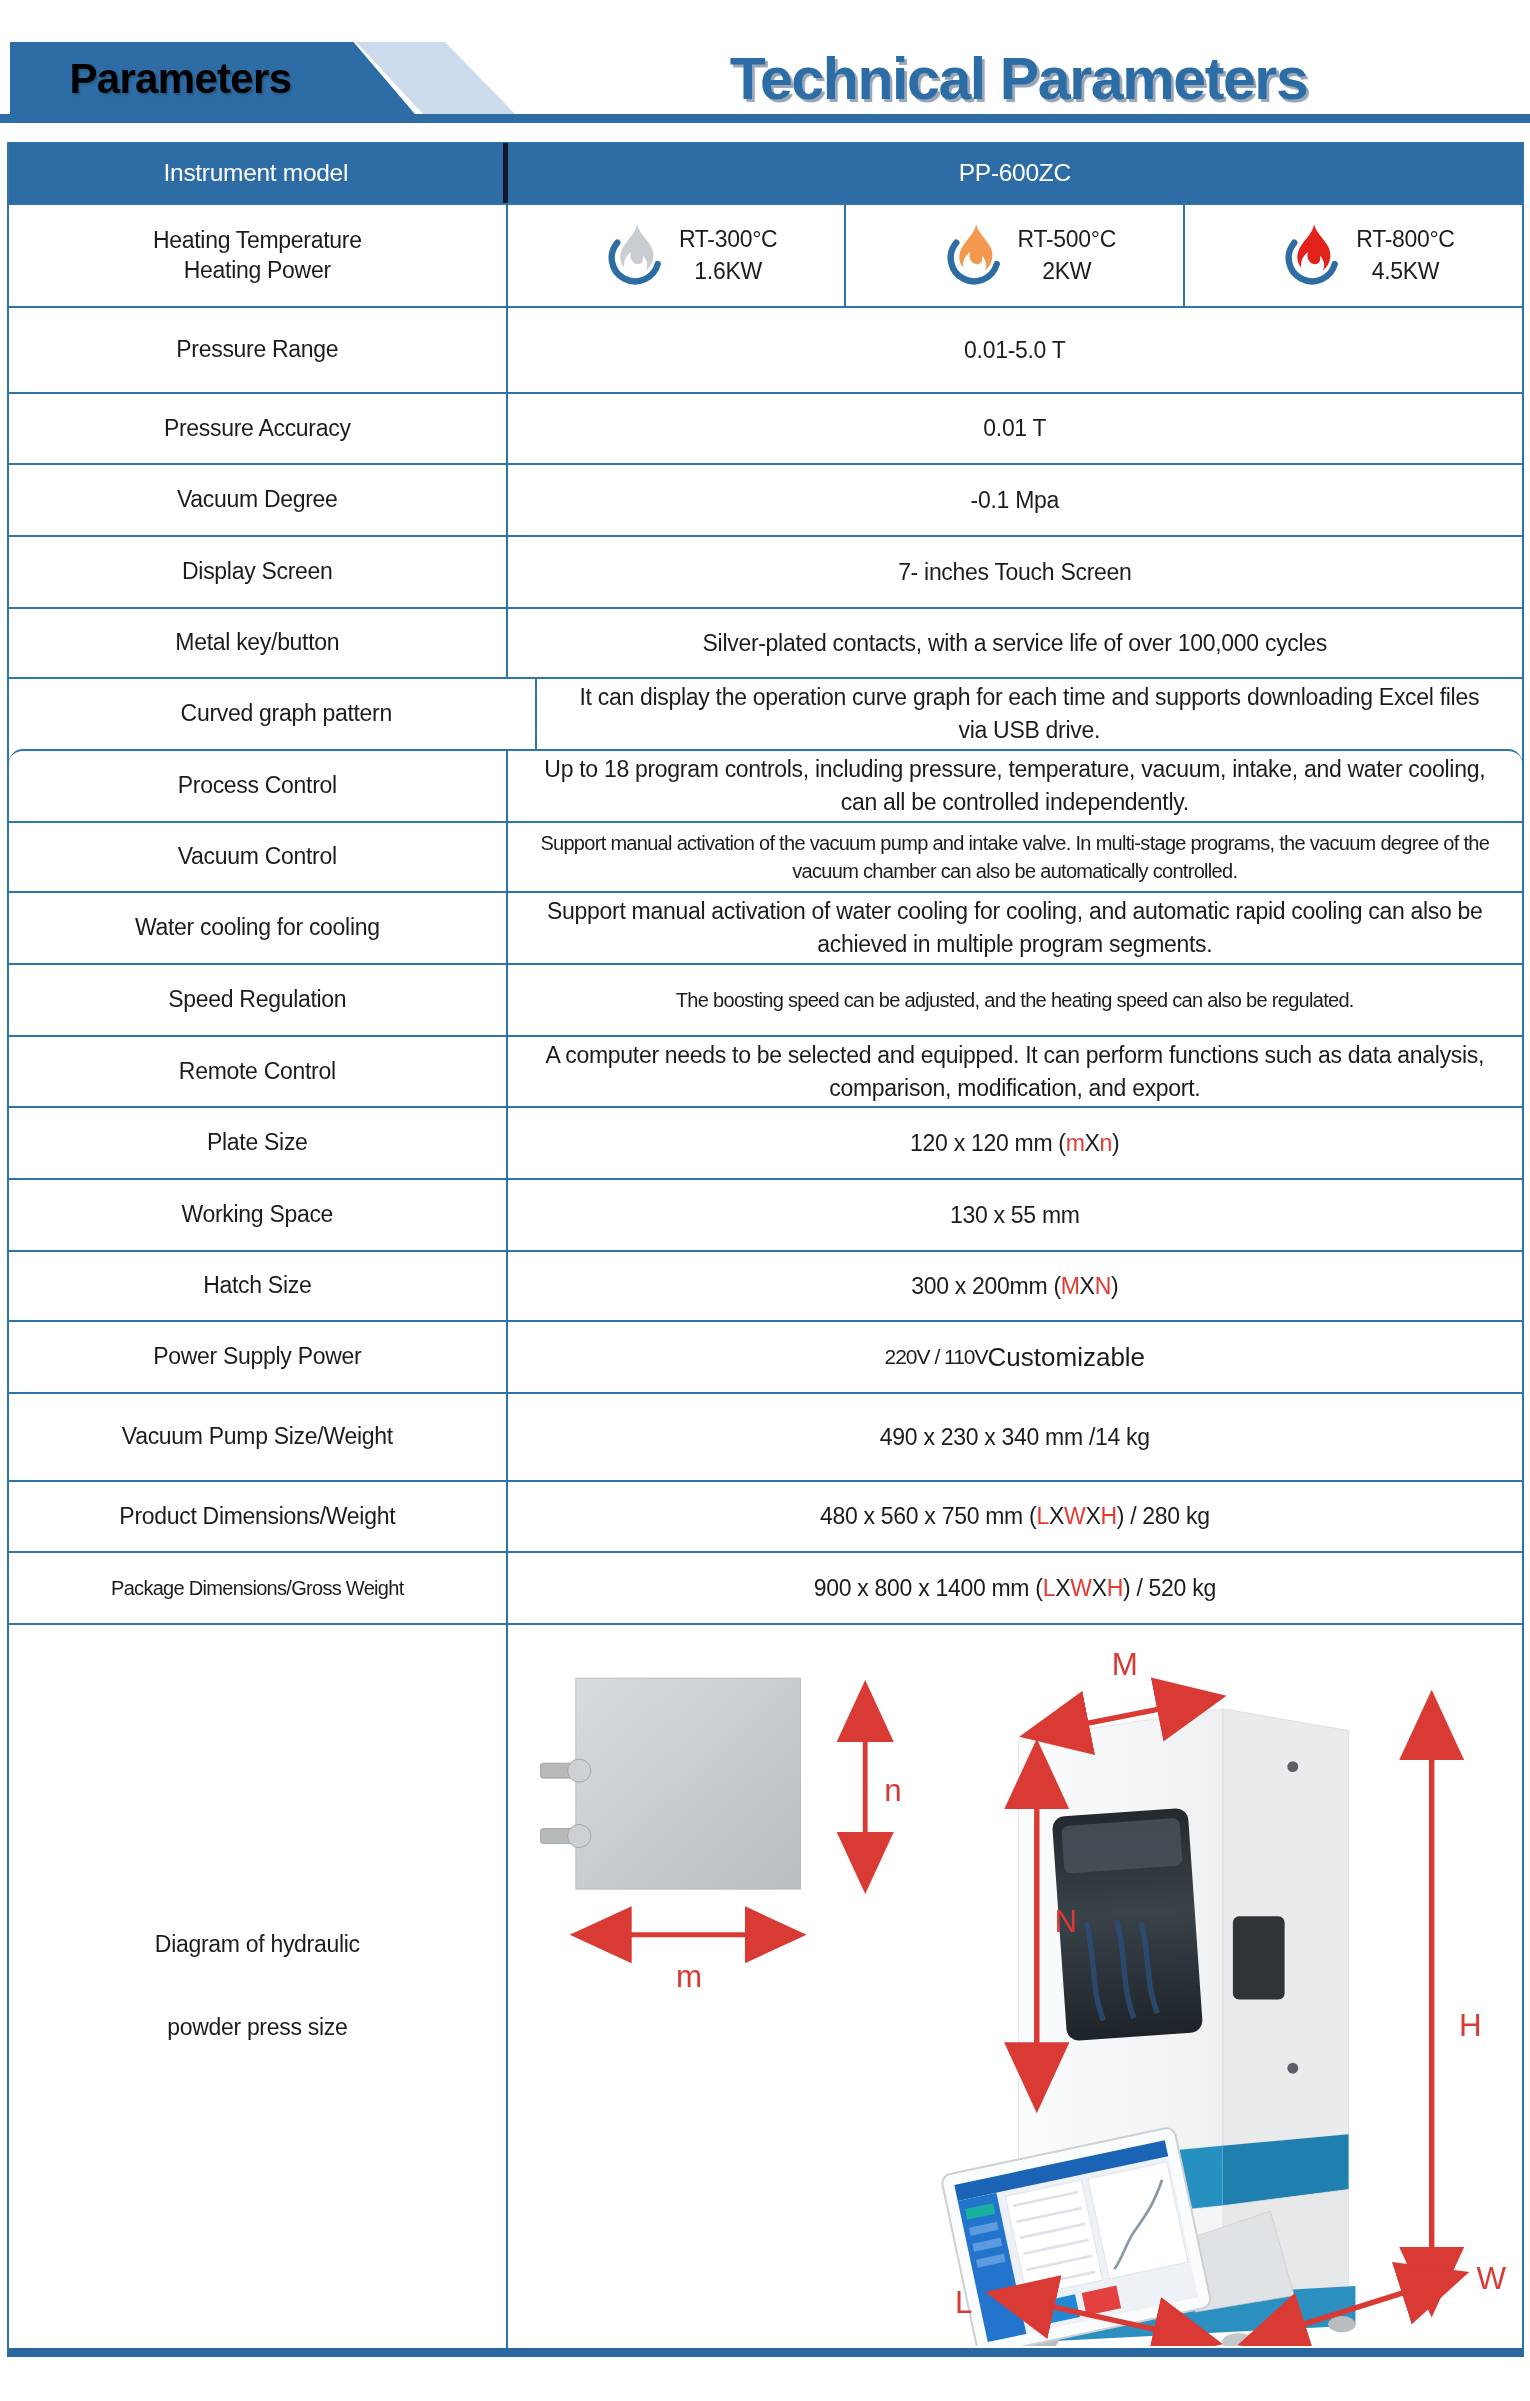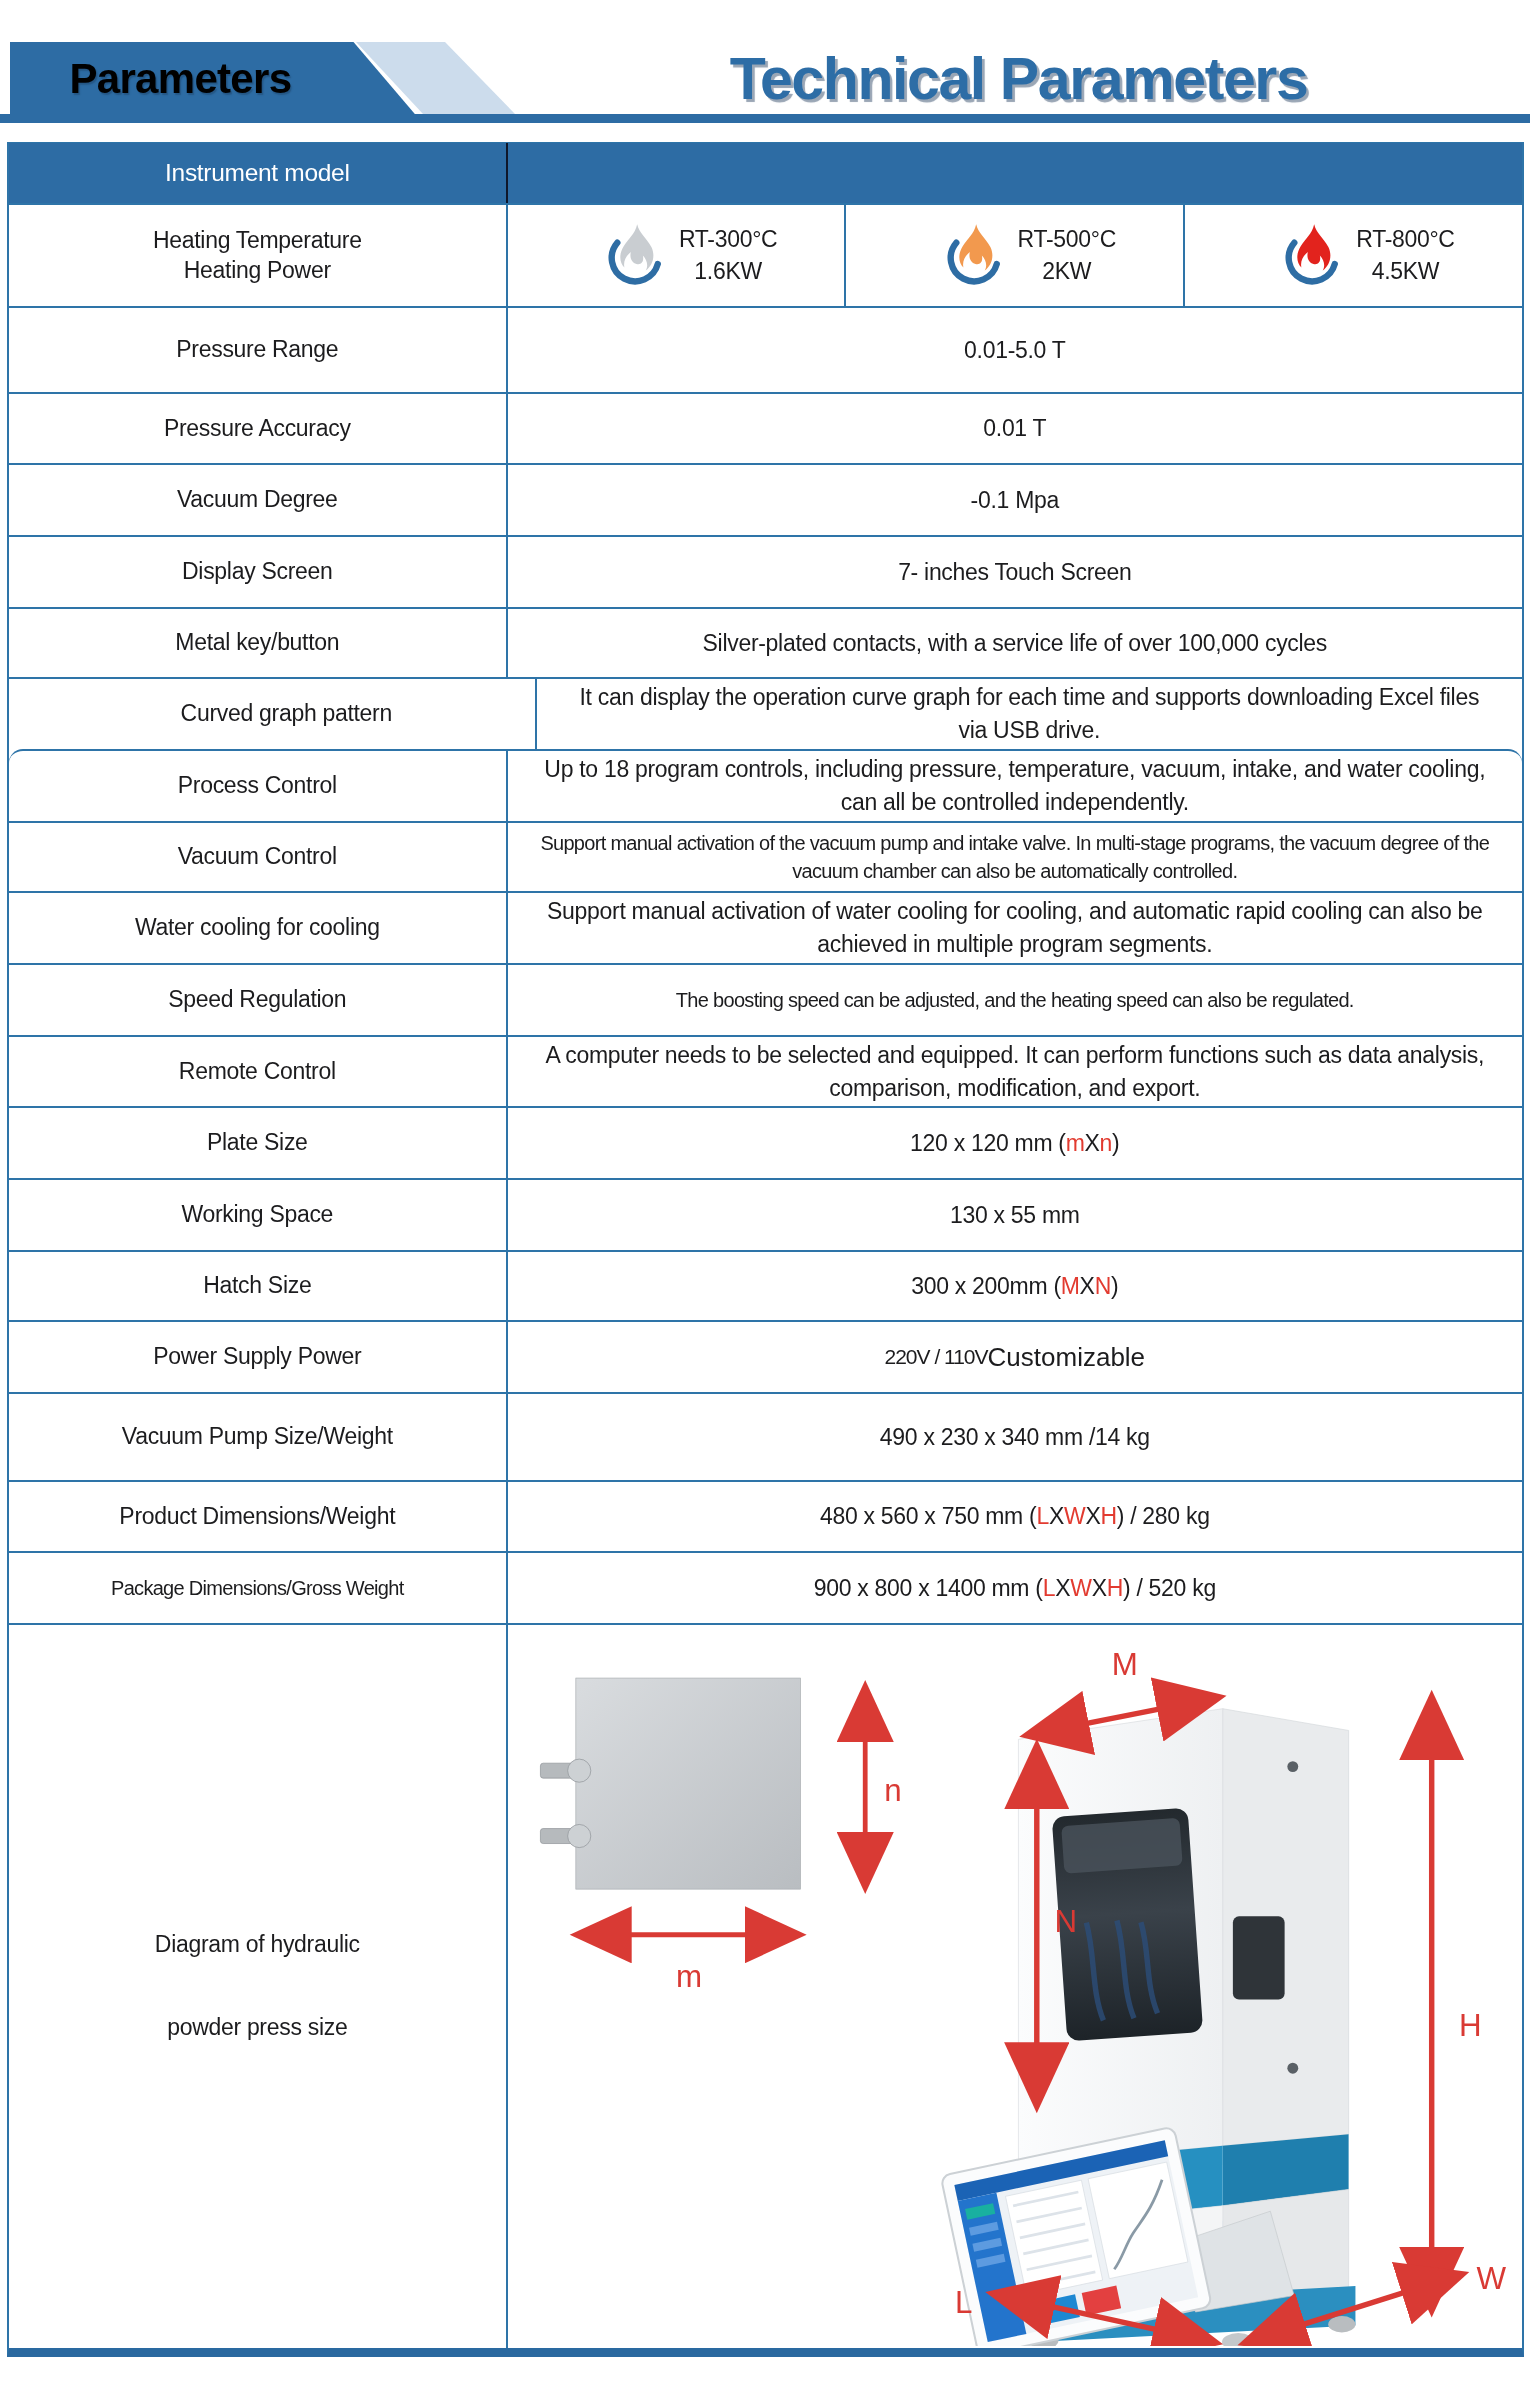--- a/index.html
+++ b/index.html
@@ -40,21 +40,21 @@
     display:flex;flex-direction:column;align-items:center;justify-content:center;
     text-align:center;font-size:23px;letter-spacing:-0.3px;padding:0 9.5px;line-height:1.3;}
   .t-value{flex:1;display:flex;align-items:center;justify-content:center;flex-wrap:wrap;
     text-align:center;font-size:23px;letter-spacing:-0.3px;padding:0 31px;line-height:1.42;}
   .t-value.small, .t-label.small{font-size:20px;letter-spacing:-0.7px;}
   .p-red{color:var(--red);}
   .p-cond{font-size:21px;letter-spacing:-1px;}
   .p-big{font-size:26px;letter-spacing:0;}
   
   .model-row{height:60px;background:var(--accent);color:#fff;}
-  .model-row .t-label{border-right:2px solid #0f172a;font-size:24.5px;}
+  .model-row .t-label{border-right:5px solid #0f172a;font-size:24.5px;}
   .model-row .t-value{font-size:24.5px;}
   
   .heat-row{height:103px;}
   .heat-cells{flex:1;display:flex;}
   .heat-cell{flex:1;display:flex;align-items:center;justify-content:center;gap:12px;border-right:2px solid var(--bd);padding-left:21px;}
   .heat-cell:last-child{border-right:none;}
   .heat-txt{display:flex;flex-direction:column;align-items:center;gap:4.1px;}
   .heat-txt .t,.heat-txt .p{font-size:23px;letter-spacing:-0.3px;}
   
   .diagram-row{height:725px;}
@@ -70,20 +70,21 @@
   <div class="param-tab">
     <span>Parameters</span>
   </div>
   <div class="light-tab"></div>
   <div class="main-title">Technical Parameters</div>
 
   <div id="spec-table">
 
     <div class="t-row model-row first">
       <div class="t-label">Instrument model</div>
+      <div class="t-value">PP-600ZC</div>
     </div>
 
     <div class="t-row heat-row">
       <div class="t-label">
         <div>Heating Temperature</div>
         <div>Heating Power</div>
       </div>
       <div class="heat-cells" id="heat-cells">
           <div class="heat-cell">
             <svg viewBox="0 0 100 100" width="71" height="71">

